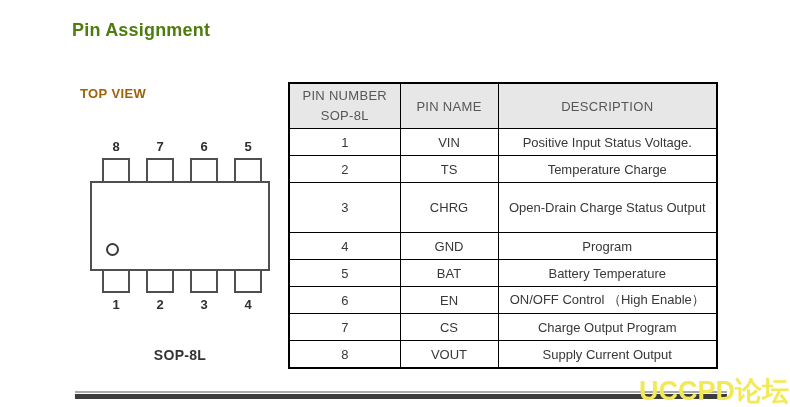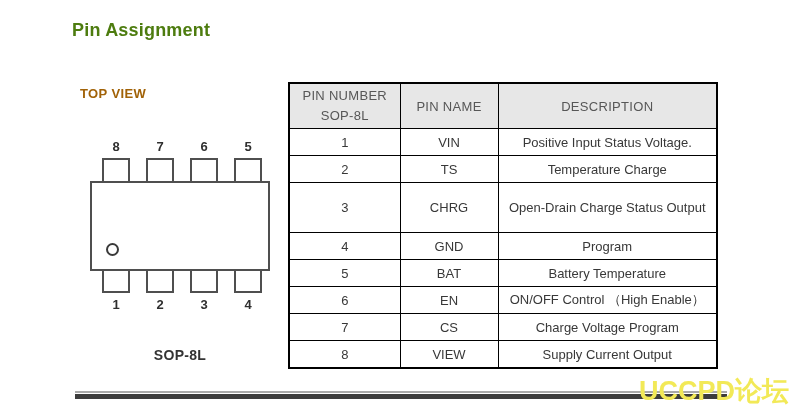--- a/index.html
+++ b/index.html
@@ -165,25 +165,25 @@
         <td>Battery Temperature</td>
       </tr>
       <tr>
         <td>6</td>
         <td>EN</td>
         <td class="nowrap">ON/OFF Control （High Enable）</td>
       </tr>
       <tr>
         <td>7</td>
         <td>CS</td>
-        <td>Charge Voltage Program</td>
+        <td>Charge Output Program</td>
       </tr>
       <tr>
         <td>8</td>
-        <td>VIEW</td>
+        <td>VOUT</td>
         <td>Supply Current Output</td>
       </tr>
     </tbody>
   </table>
 
   <div class="footer-rule-thin"></div>
   <div class="footer-rule-thick"></div>
   <div class="watermark">UCCPD论坛</div>
 
 </div>

